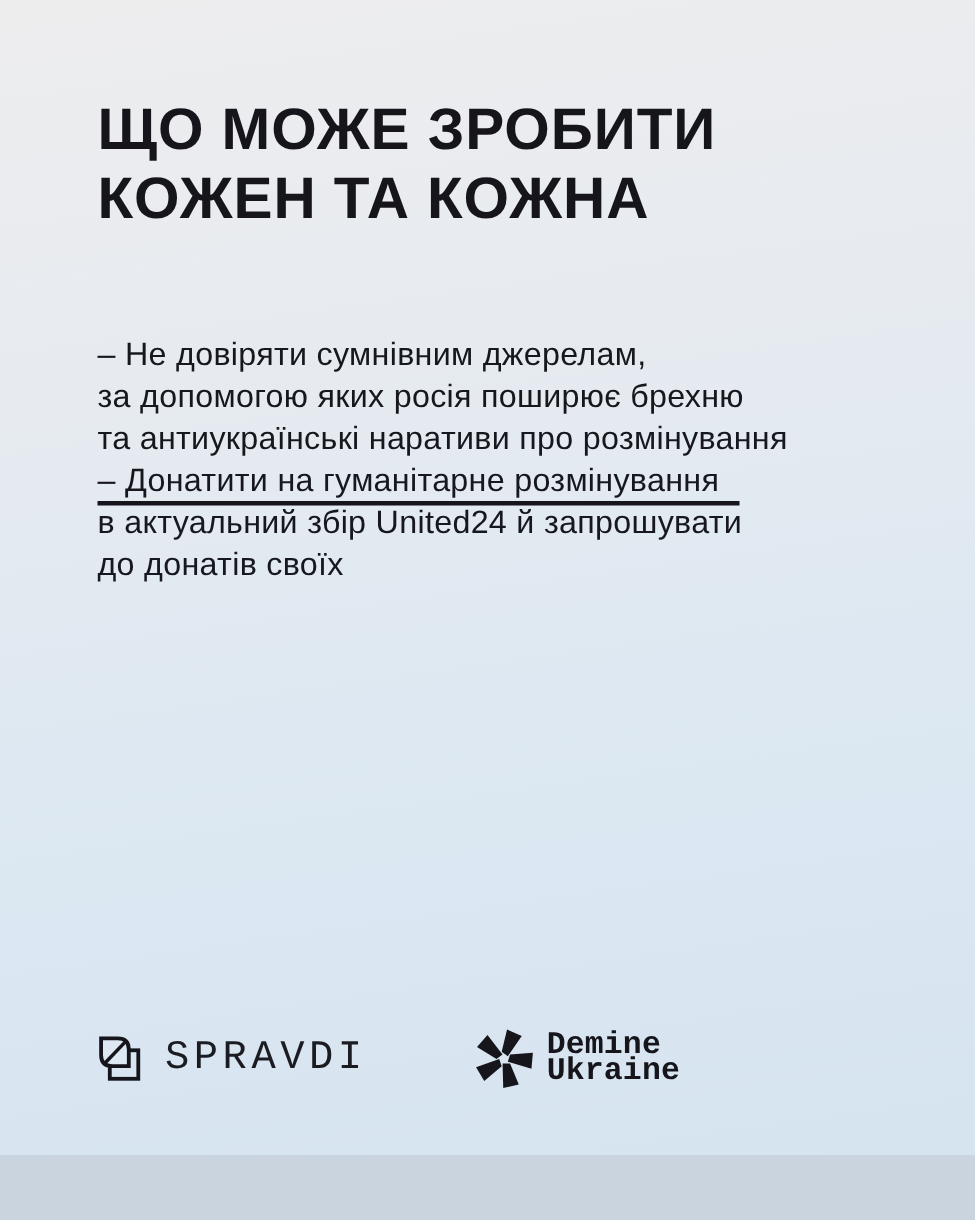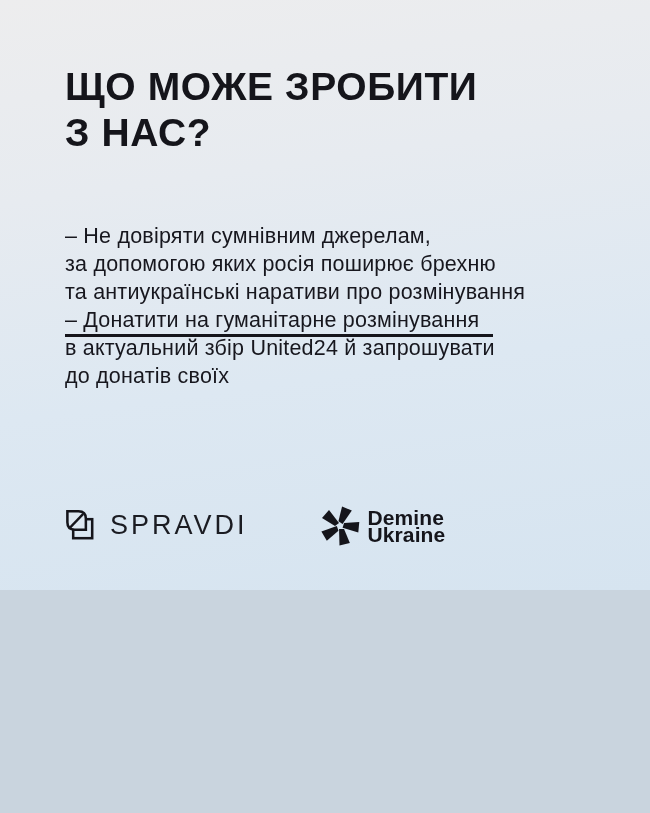--- a/index.html
+++ b/index.html
@@ -1,20 +1,20 @@
 <!DOCTYPE html>
 <html><head>
 <meta charset="utf-8">
 <style>
   * { margin: 0; padding: 0; box-sizing: border-box; }
   html, body { background: #c9d4de; }
   .poster {
     position: relative;
     width: 650px;
-    height: 590px;
+    height: 770px;
     margin: 0 auto;
     overflow: hidden;
     background: linear-gradient(172deg, #ededee 0%, #e7ebf0 30%, #dde8f2 62%, #d6e4f0 100%);
     font-family: "Liberation Sans", "DejaVu Sans", sans-serif;
     color: #17171e;
   }
   .content {
     padding: 64px 58px 0 65px;
   }
   .title {
@@ -38,21 +38,22 @@
     border-bottom: 3px solid #15151b;
     padding-bottom: 2px;
     padding-right: 14px;
     text-align: right;
   }
   .footer {
     position: absolute;
     left: 60px;
     bottom: 44px;
     display: flex;
-    align-items: flex-start;
+    align-items: center;
+    font-family: Liberation Mono, monospace;
   }
   .brand {
     display: flex;
     align-items: center;
   }
   .spravdi-label {
     margin-left: 12px;
     font-size: 27px;
     font-weight: 500;
     letter-spacing: 3px;
@@ -70,21 +71,21 @@
   svg { display: block; }
 </style>
 </head>
 <body>
 
 <div class="poster">
   <div class="content">
 
     <h1 class="title">
       <div>ЩО МОЖЕ ЗРОБИТИ</div>
-      <div>З НАС?</div>
+      <div>КОЖЕН ТА КОЖНА</div>
     </h1>
 
     <div class="body-text">
       <div class="para"><span>– Не довіряти сумнівним джерелам,
 за допомогою яких росія поширює брехню
 та антиукраїнські наративи про розмінування
 </span></div>
 
 
       <div class="para"><span class="underlined-line">– Донатити на гуманітарне розмінування</span><span>

